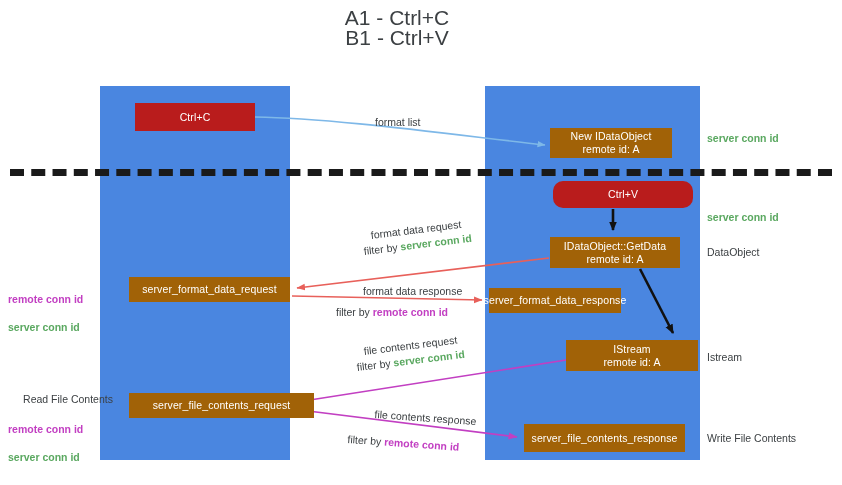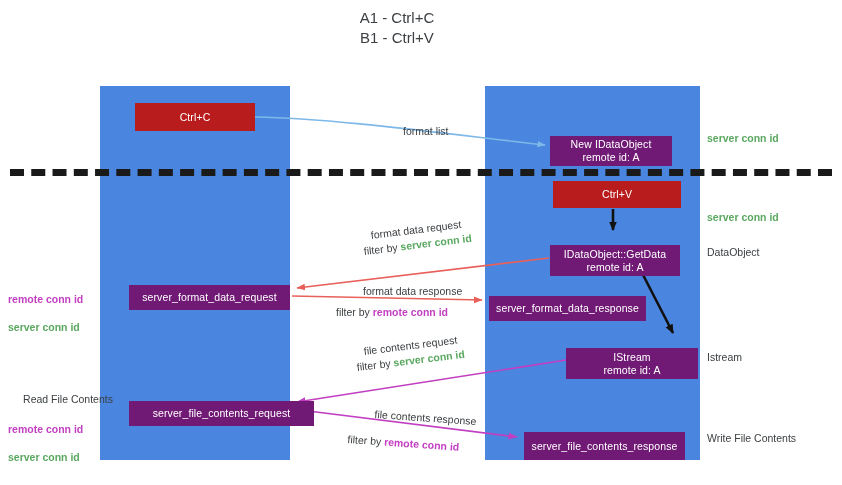--- a/index.html
+++ b/index.html
@@ -10,21 +10,21 @@
     position:relative;
     overflow:hidden;
     color:#3c4043;
   }
   #stage{position:absolute;left:0;top:0;width:842px;height:485px;}
   .abs{position:absolute;}
 
   
   #title{
     left:0;top:8px;width:794px;text-align:center;
-    font-size:15px;line-height:20px;color:#3c4043;
+    font-size:21px;line-height:20px;color:#3c4043;
     white-space:pre-line;
   }
 
   
   .lane-head{
     font-size:11.5px;line-height:14px;text-align:center;color:#3c4043;
     white-space:pre-line;
     margin-top:44px;
   }
   #head-a{left:140px;top:58px;width:120px;}
@@ -45,28 +45,28 @@
   .node{
     box-sizing:border-box;
     display:flex;flex-direction:column;
     align-items:center;justify-content:center;
     font-size:10.5px;line-height:13px;
     color:#ffffff;text-align:center;
     white-space:pre-line;
     letter-spacing:.1px;
   }
   .green{background:#b91c1c;}
-  .orange{background:#701a75;margin-top:8px;}
+  .orange{background:#a16207;}
 
   #n-ctrlc{left:135px;top:103px;width:120px;height:28px;}
   #n-newido{left:550px;top:128px;width:122px;height:30px;}
-  #n-ctrlv{left:553px;top:181px;width:128px;height:27px;}
+  #n-ctrlv{left:553px;top:181px;width:140px;height:27px;border-radius:10px;}
   #n-getdata{left:550px;top:237px;width:130px;height:31px;}
   #n-sfdreq{left:129px;top:277px;width:161px;height:25px;}
-  #n-sfdres{left:489px;top:288px;width:157px;height:25px;}
+  #n-sfdres{left:489px;top:288px;width:132px;height:25px;}
   #n-istream{left:566px;top:340px;width:132px;height:31px;}
   #n-sfcreq{left:129px;top:393px;width:185px;height:25px;}
   #n-sfcres{left:524px;top:424px;width:161px;height:28px;}
 
   
   .side{font-size:10.5px;line-height:14px;white-space:pre-line;}
   .green-t{color:#5aa860;font-weight:bold;}
   .mag-t{color:#c23fc2;font-weight:bold;}
   .dark-t{color:#3c4043;}
 
@@ -81,21 +81,21 @@
   #l-ids2{left:8px;top:408px;width:92px;text-align:left;}
 
   
   .elabel{
     font-size:10.5px;line-height:14px;color:#3c4043;
     white-space:nowrap;
   }
   .elabel .hl-g{color:#5aa860;font-weight:bold;}
   .elabel .hl-m{color:#c23fc2;font-weight:bold;}
 
-  #e-formatlist{left:375px;top:124px;margin-left:28px;}
+  #e-formatlist{left:375px;top:115px;}
   #e-fdreq{left:370px;top:228px;transform:rotate(-7deg);transform-origin:0 0;}
   #e-fdreq2{left:363px;top:244px;transform:rotate(-7deg);transform-origin:0 0;}
   #e-fdres{left:363px;top:284px;}
   #e-fdres2{left:336px;top:305px;}
   #e-fcreq{left:363px;top:344px;transform:rotate(-7deg);transform-origin:0 0;}
   #e-fcreq2{left:356px;top:360px;transform:rotate(-7deg);transform-origin:0 0;}
   #e-fcres{left:375px;top:407px;transform:rotate(4deg);transform-origin:0 0;}
   #e-fcres2{left:348px;top:432px;transform:rotate(4deg);transform-origin:0 0;}
 
   svg#edges{position:absolute;left:0;top:0;width:842px;height:485px;

